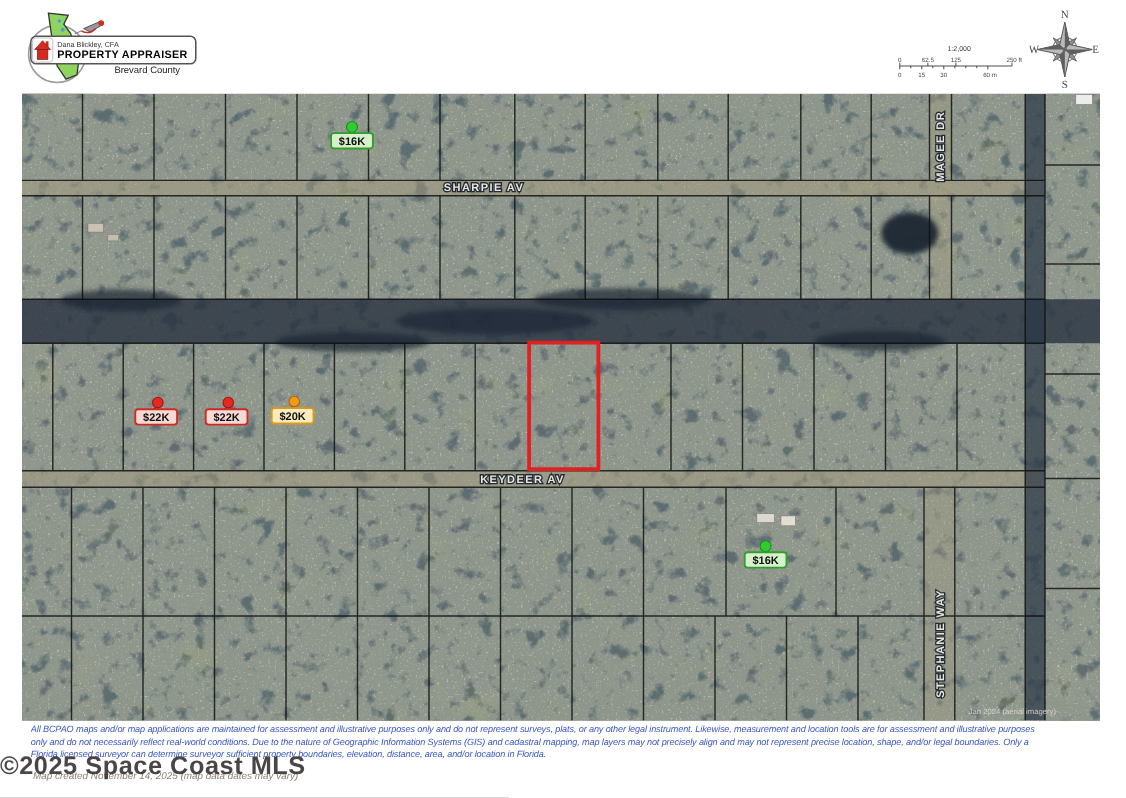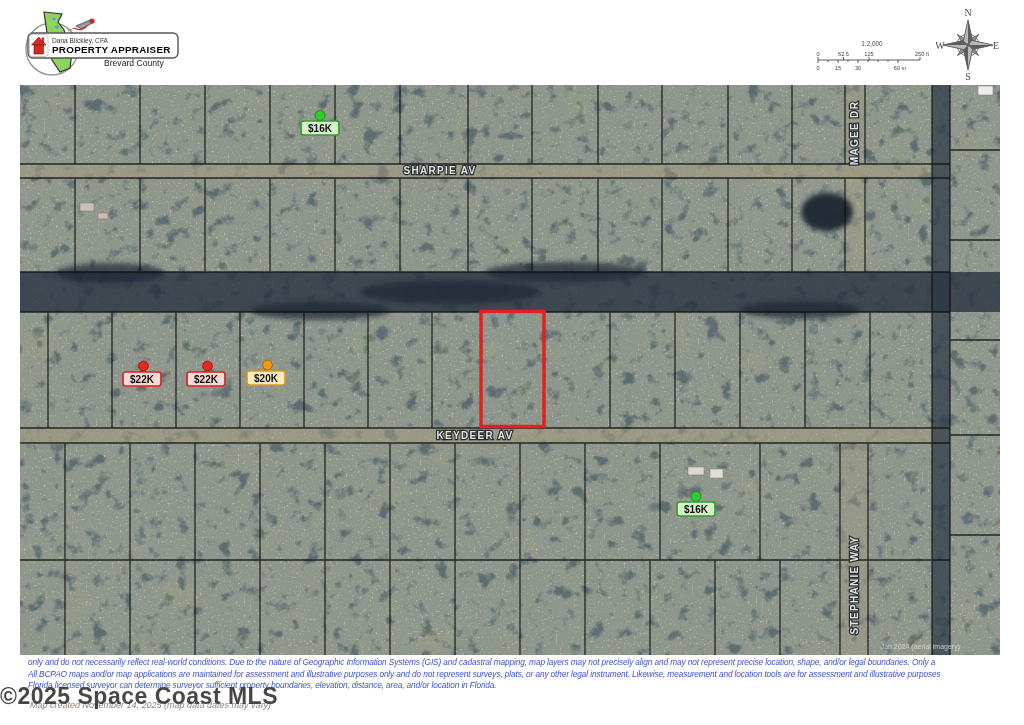--- a/index.html
+++ b/index.html
@@ -207,20 +207,20 @@
       <circle cx="0" cy="-12.5" r="5" stroke-width="1" fill="#2ecc2e" stroke="#1e8a1e"></circle>
       <rect x="-19" y="-7" width="38" height="14" rx="2.5" stroke-width="1.7" fill="#d6f1c9" stroke="#2e9e2e"></rect>
       <text x="0" y="3.8" text-anchor="middle" class="price">$16K</text>
     </g>
 
     <text x="940" y="564" text-anchor="end" class="credit">Jan 2024 (aerial imagery)</text>
   </svg>
   </div>
 
   <div class="footer-text">
+    <div>All BCPAO maps and/or map applications are maintained for assessment and illustrative purposes only and do not represent surveys, plats, or any other legal instrument. Likewise, measurement and location tools are for assessment and illustrative purposes</div>
     <div>only and do not necessarily reflect real-world conditions. Due to the nature of Geographic Information Systems (GIS) and cadastral mapping, map layers may not precisely align and may not represent precise location, shape, and/or legal boundaries. Only a</div>
-    <div>All BCPAO maps and/or map applications are maintained for assessment and illustrative purposes only and do not represent surveys, plats, or any other legal instrument. Likewise, measurement and location tools are for assessment and illustrative purposes</div>
     <div>Florida licensed surveyor can determine surveyor sufficient property boundaries, elevation, distance, area, and/or location in Florida.</div>
   </div>
   <div class="created">Map created November 14, 2025 (map data dates may vary)</div>
   <div class="watermark">©2025 Space Coast MLS</div>
 
 </div>
 
 </body></html>

